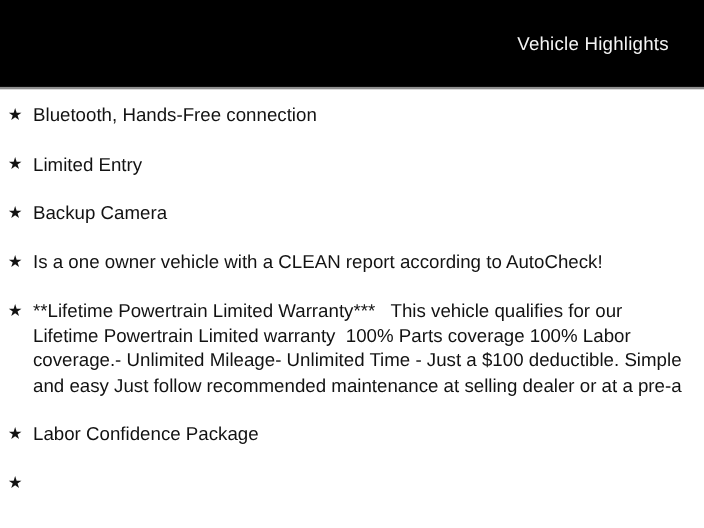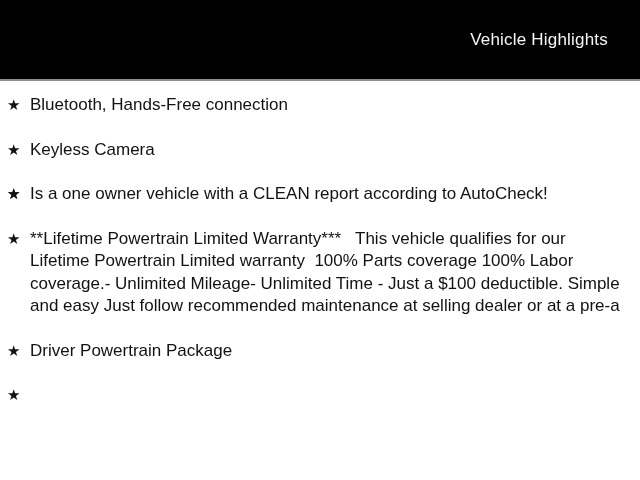--- a/index.html
+++ b/index.html
@@ -66,38 +66,39 @@
 
 <ul class="highlights">
 
     <li>
       <span class="star">★</span>
       <span class="txt">Bluetooth, Hands-Free connection</span>
     </li>
 
     <li>
       <span class="star">★</span>
-      <span class="txt">Keyless Camera</span>
+      <span class="txt">Limited Entry</span>
     </li>
 
     <li>
       <span class="star">★</span>
+      <span class="txt">Backup Camera</span>
     </li>
 
     <li>
       <span class="star">★</span>
       <span class="txt">Is a one owner vehicle with a CLEAN report according to AutoCheck!</span>
     </li>
 
     <li>
       <span class="star">★</span>
       <span class="txt">**Lifetime Powertrain Limited Warranty***   This vehicle qualifies for our Lifetime Powertrain Limited warranty  100% Parts coverage 100% Labor coverage.- Unlimited Mileage- Unlimited Time - Just a $100 deductible. Simple and easy Just follow recommended maintenance at selling dealer or at a pre-a</span>
     </li>
 
     <li>
       <span class="star">★</span>
-      <span class="txt">Driver Powertrain Package</span>
+      <span class="txt">Labor Confidence Package</span>
     </li>
 
     <li>
       <span class="star">★</span>
     </li>
   </ul>
 
 </body></html>

